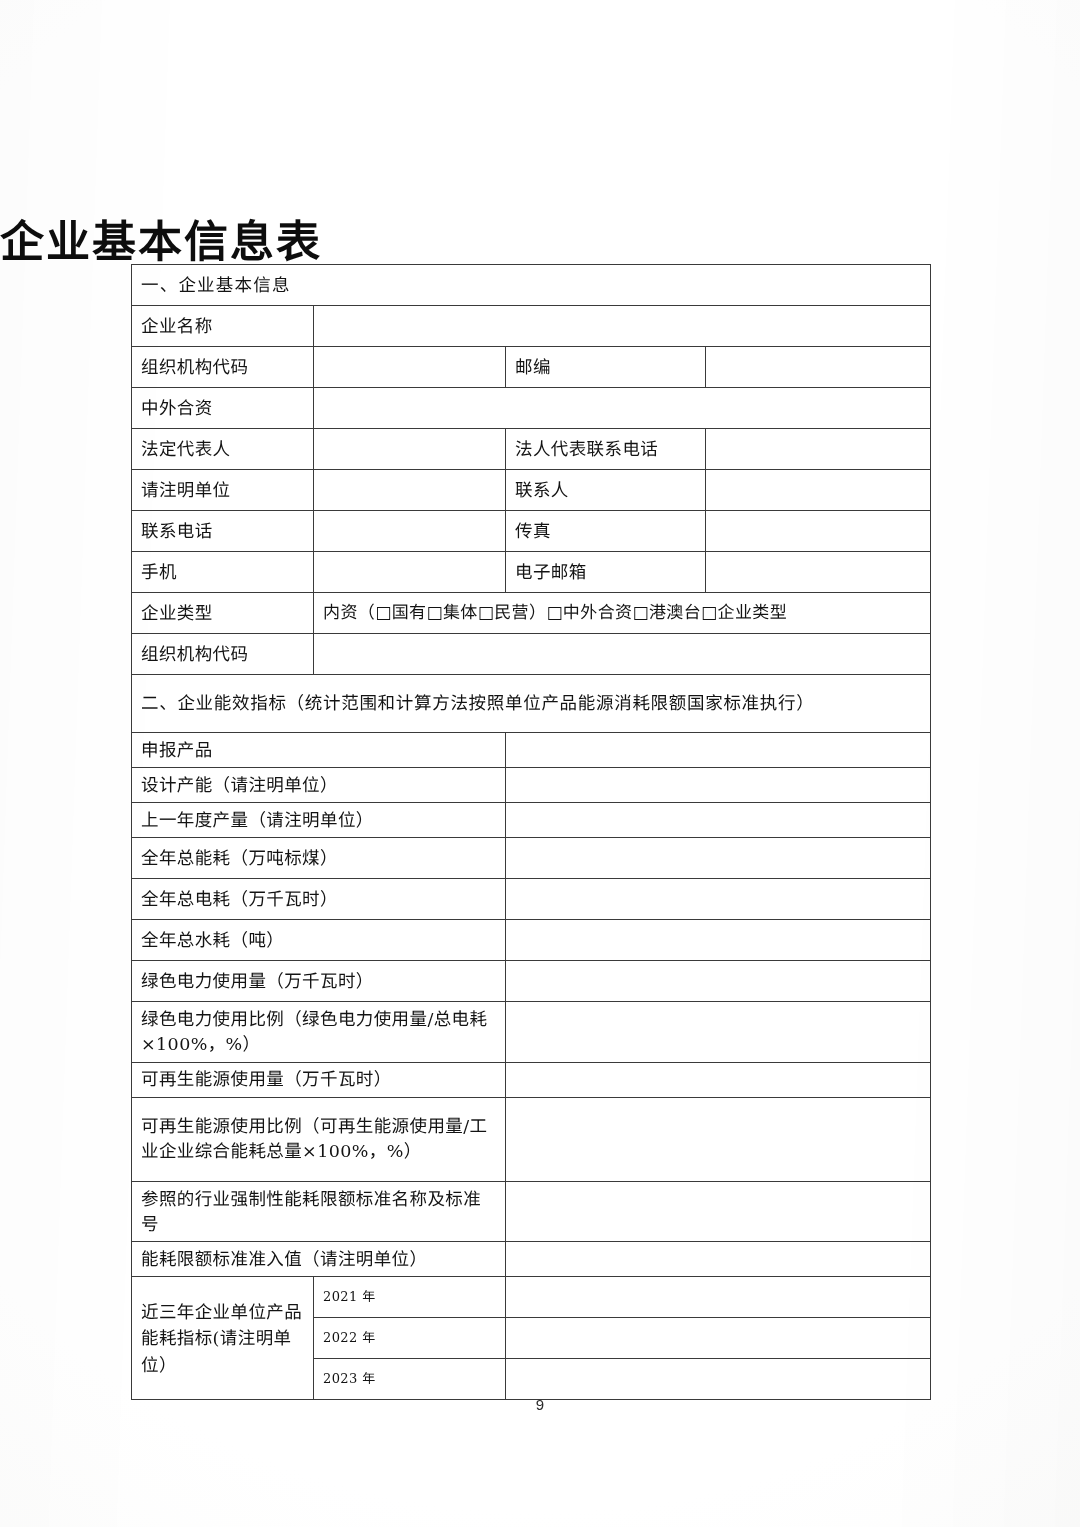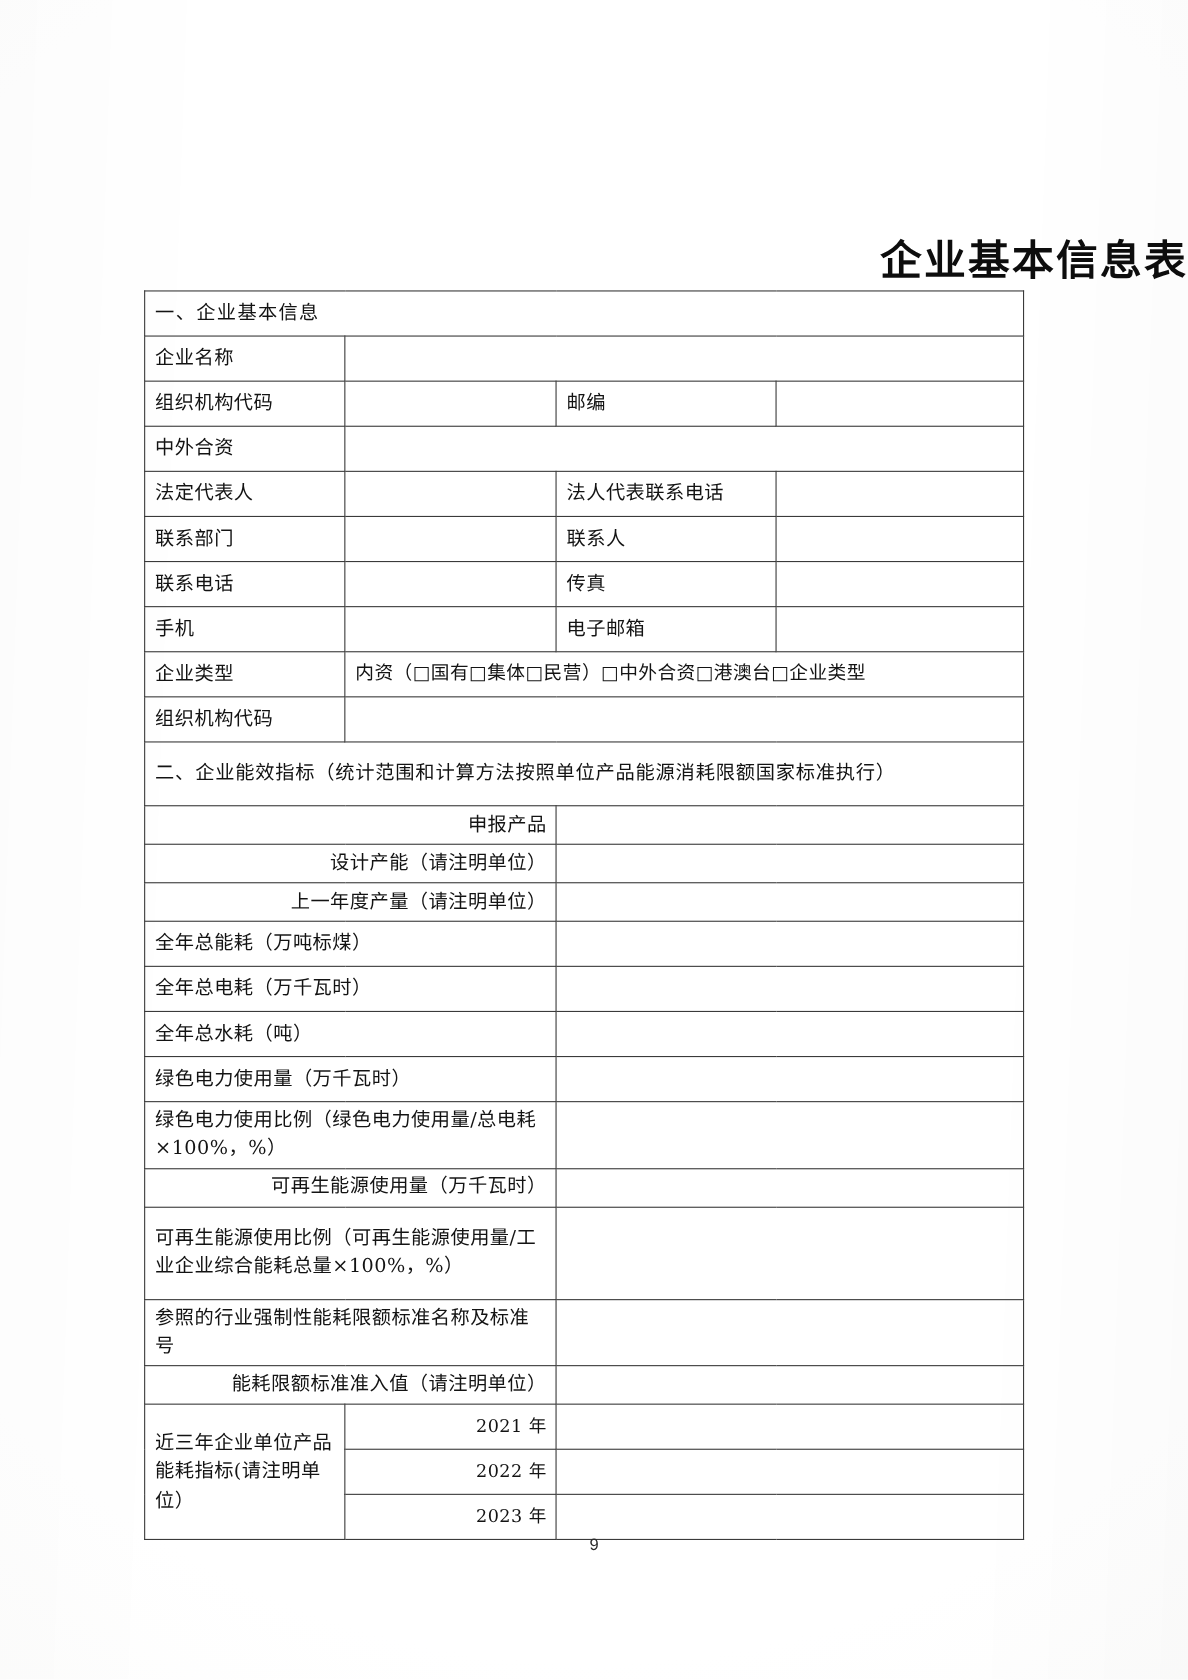--- a/index.html
+++ b/index.html
@@ -32,22 +32,22 @@
       linear-gradient(92deg, rgba(0,0,0,0.012) 0%, rgba(0,0,0,0) 18%, rgba(0,0,0,0) 82%, rgba(0,0,0,0.015) 100%);
     mix-blend-mode: multiply;
   }
 
   
   .doc-title {
     position: absolute;
     left: 0;
     top: 206px;
     width: 1080px;
-    text-align: right;
-    font-size: 38px;
+    text-align: left;
+    font-size: 44px;
     font-weight: 700;
     letter-spacing: 2px;
     font-family: "DejaVu Serif", "Liberation Serif", serif;
     color: #0d0d0d;
   }
 
   
   .form-table {
     position: absolute;
     left: 131px;
@@ -98,32 +98,32 @@
   .type-cell {
     letter-spacing: 0.2px;
     white-space: nowrap;
     font-size: 17px;
   }
   .wrap-lbl {
     white-space: normal;
     line-height: 1.42;
   }
   .year-cell {
-    text-align: right;
+    text-align: left;
     letter-spacing: 1px;
-    font-size: 16px;
+    font-size: 13px;
   }
   .rowspan-lbl {
     white-space: normal;
     line-height: 1.5;
     letter-spacing: 1.2px;
   }
 
   .r-tall  { height: 41px; }
-  .r-std   { height: 35px; text-align: right; }
+  .r-std   { height: 35px; }
   .r-2line { height: 58px; }
   .r-3line { height: 84px; }
 
   
   .page-number {
     position: absolute;
     left: 0;
     top: 1396px;
     width: 1080px;
     text-align: center;
@@ -171,21 +171,21 @@
       </tr>
 
       <tr class="r-tall">
         <td class="lbl">法定代表人</td>
         <td class="blank"></td>
         <td class="lbl">法人代表联系电话</td>
         <td class="blank"></td>
       </tr>
 
       <tr class="r-tall">
-        <td class="lbl">联系部门</td>
+        <td class="lbl">请注明单位</td>
         <td class="blank"></td>
         <td class="lbl">联系人</td>
         <td class="blank"></td>
       </tr>
 
       <tr class="r-tall">
         <td class="lbl">联系电话</td>
         <td class="blank"></td>
         <td class="lbl">传真</td>
         <td class="blank"></td>

